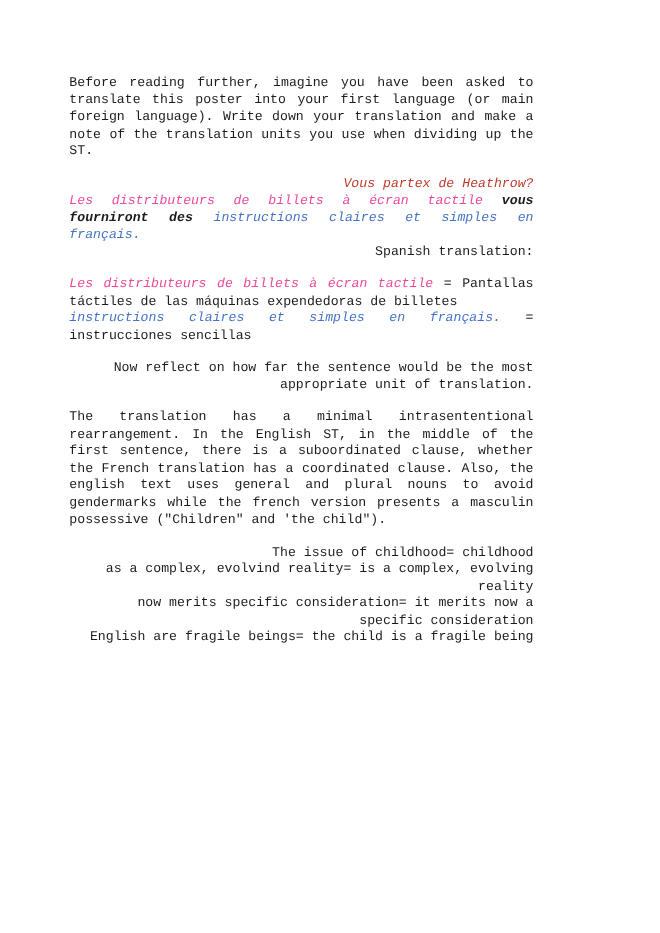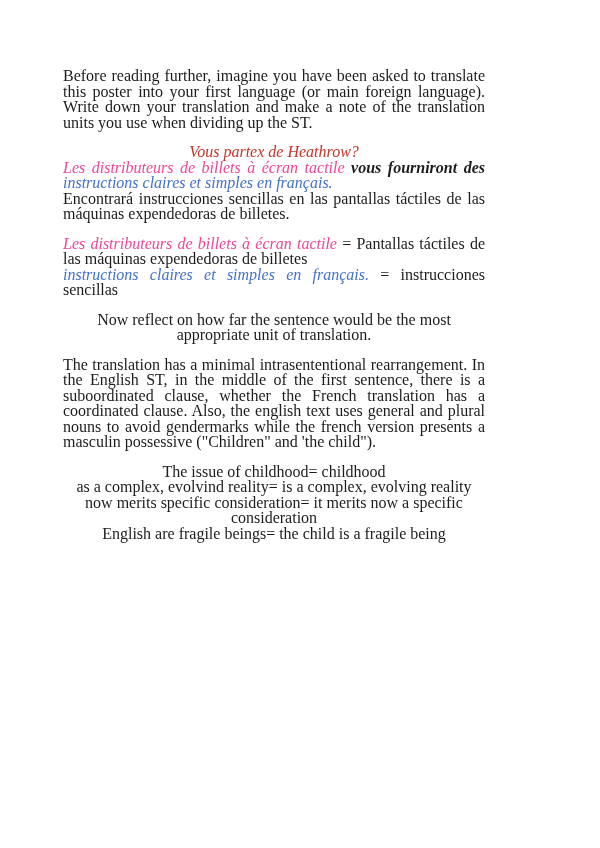--- a/index.html
+++ b/index.html
@@ -6,31 +6,31 @@
     margin: 0;
     padding: 0;
     background: #ffffff;
   }
   .page {
     position: relative;
     width: 548px;
     height: 848px;
     background: #ffffff;
     overflow: hidden;
-    font-family: Liberation Serif, serif;
-    font-size: 16px;
+    font-family: Liberation Mono, monospace;
+    font-size: 12px;
     line-height: 15.5px;
     color: #1c1c1c;
   }
   .content {
     padding: 68px 63px 0 63px;
   }
   .block { margin: 0 0 14px 0; }
   p { margin: 0; text-align: justify; }
-  p.noj { text-align: center; }
+  p.noj { text-align: right; }
   .red   { color: #c0392b; font-style: italic; }
   .green { color: #ec4899; font-style: italic; }
   .blue  { color: #4472c4; font-style: italic; }
   .boldit { font-weight: bold; font-style: italic; }
   .list-item {
     padding-left: 43px;
     text-indent: -17px;
     text-align: justify;
   }
   .c-marker { padding-right: 7px; }
@@ -41,21 +41,21 @@
 <div class="page">
   <div class="content">
 
     <div class="block">
       <p>Before reading further, imagine you have been asked to translate this poster into your first language (or main foreign language). Write down your translation and make a note of the translation units you use when dividing up the ST.</p>
     </div>
 
     <div class="block">
       <p class="noj"><span class="red">Vous partex de Heathrow?</span></p>
       <p><span class="green">Les distributeurs de billets à écran tactile </span><span class="boldit">vous fourniront des </span><span class="blue">instructions claires et simples en français.</span></p>
-      <p>Encontrará instrucciones sencillas en las pantallas táctiles de las máquinas expendedoras de billetes.</p>
+      <p class="noj">Spanish translation:</p>
     </div>
 
     <div class="block">
       <p><span class="green">Les distributeurs de billets à écran tactile</span><span> = Pantallas táctiles de las máquinas expendedoras de billetes</span></p>
       <p><span class="blue">instructions claires et simples en français.</span><span> = instrucciones sencillas</span></p>
     </div>
 
     <div class="block">
       <p class="noj">Now reflect on how far the sentence would be the most appropriate unit of translation.</p>
     </div>

